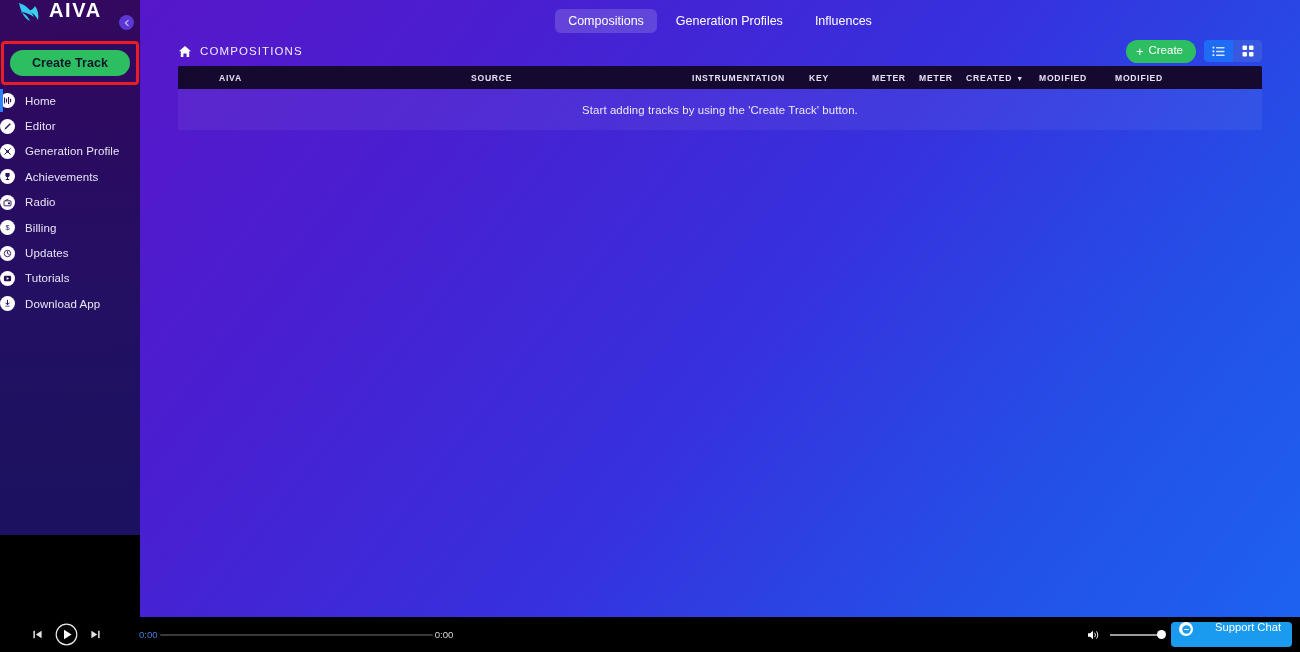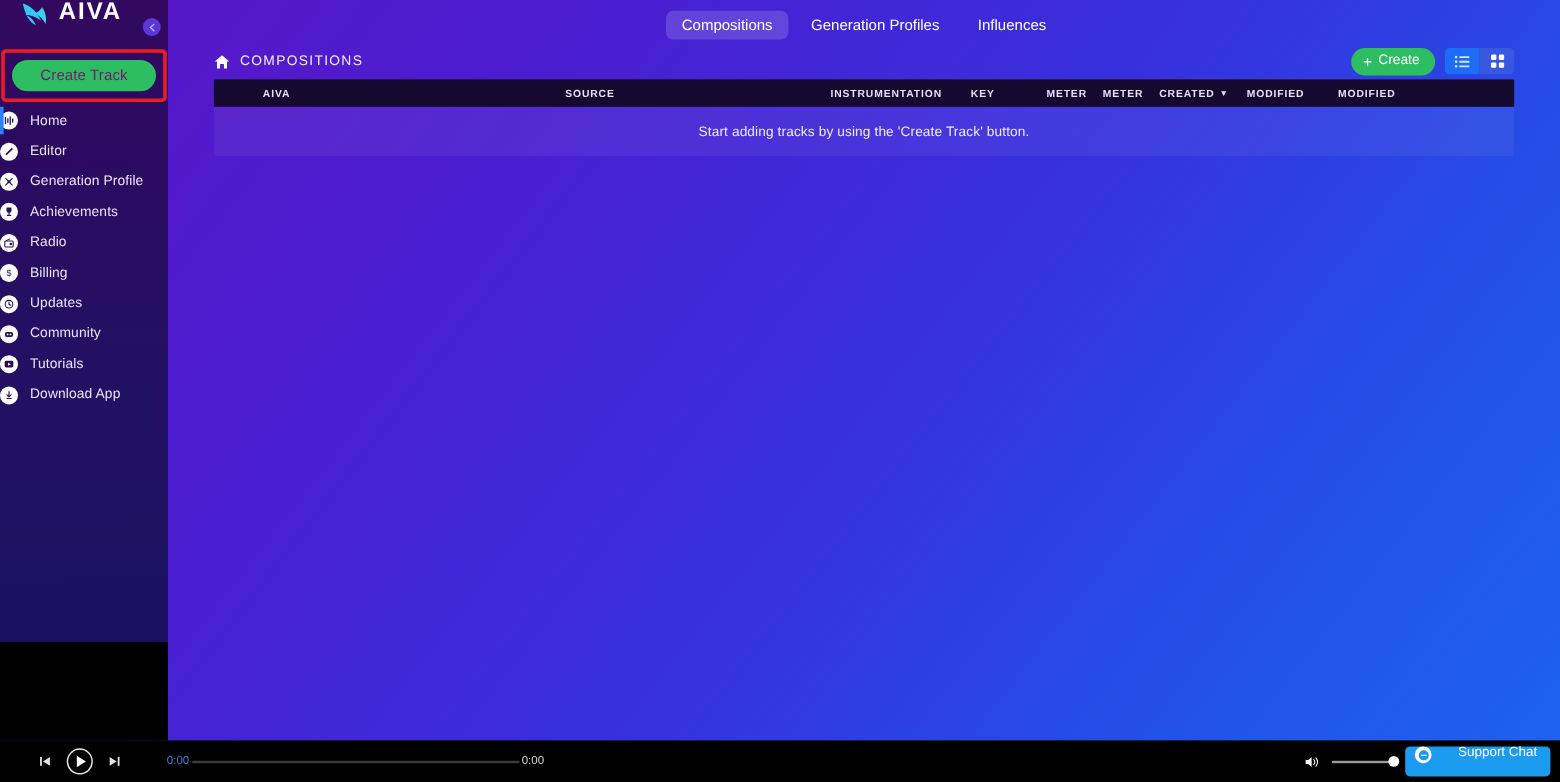--- a/index.html
+++ b/index.html
@@ -52,24 +52,24 @@
   .create-wrap {
     position: relative;
     margin: 8px 10px 0 10px;
     height: 26px;
   }
   .create-track-btn {
     width: 100%; height: 26px;
     background: #2dbe61;
     border-radius: 13px;
     border: none;
-    color: #701a75;
+    color: #0f172a;
     font-size: 12.5px;
     font-family: "Liberation Sans", sans-serif;
-    font-weight: 400;
+    font-weight: 700;
     cursor: pointer;
     display: flex; align-items: center; justify-content: center;
     letter-spacing: 0.1px;
   }
   .highlight-ring {
     position: absolute;
     left: -9px; top: -9px;
     width: 138px; height: 44px;
     border: 3px solid #ec1c24;
     border-radius: 4px;
@@ -391,30 +391,20 @@
       <div class="nav-item">
         <span class="nav-ico">
           <svg width="9" height="9" viewBox="0 0 9 9">
               <circle cx="4.5" cy="4.5" r="3.2" fill="none" stroke="#2b1055" stroke-width="0.9"></circle>
               <path d="M4.5 2.6 V4.6 L6 5.4" stroke="#2b1055" stroke-width="0.9" fill="none" stroke-linecap="round"></path>
             </svg>
         </span>
         <span class="nav-label">Updates</span>
       </div>
 
-      <div class="nav-item">
-        <span class="nav-ico">
-          <svg width="9" height="9" viewBox="0 0 9 9">
-              <rect x="1.1" y="2.6" width="6.8" height="4.2" rx="1.6" fill="#2b1055"></rect>
-              <circle cx="3.3" cy="4.7" r="0.75" fill="#ffffff"></circle>
-              <circle cx="5.7" cy="4.7" r="0.75" fill="#ffffff"></circle>
-            </svg>
-        </span>
-        <span class="nav-label">Community</span>
-      </div>
 
       <div class="nav-item">
         <span class="nav-ico">
           <svg width="9" height="9" viewBox="0 0 9 9">
               <rect x="0.9" y="1.7" width="7.2" height="5.6" rx="1.2" fill="#2b1055"></rect>
               <path d="M3.7 3.2 L6.1 4.5 L3.7 5.8 Z" fill="#ffffff"></path>
             </svg>
         </span>
         <span class="nav-label">Tutorials</span>
       </div>

